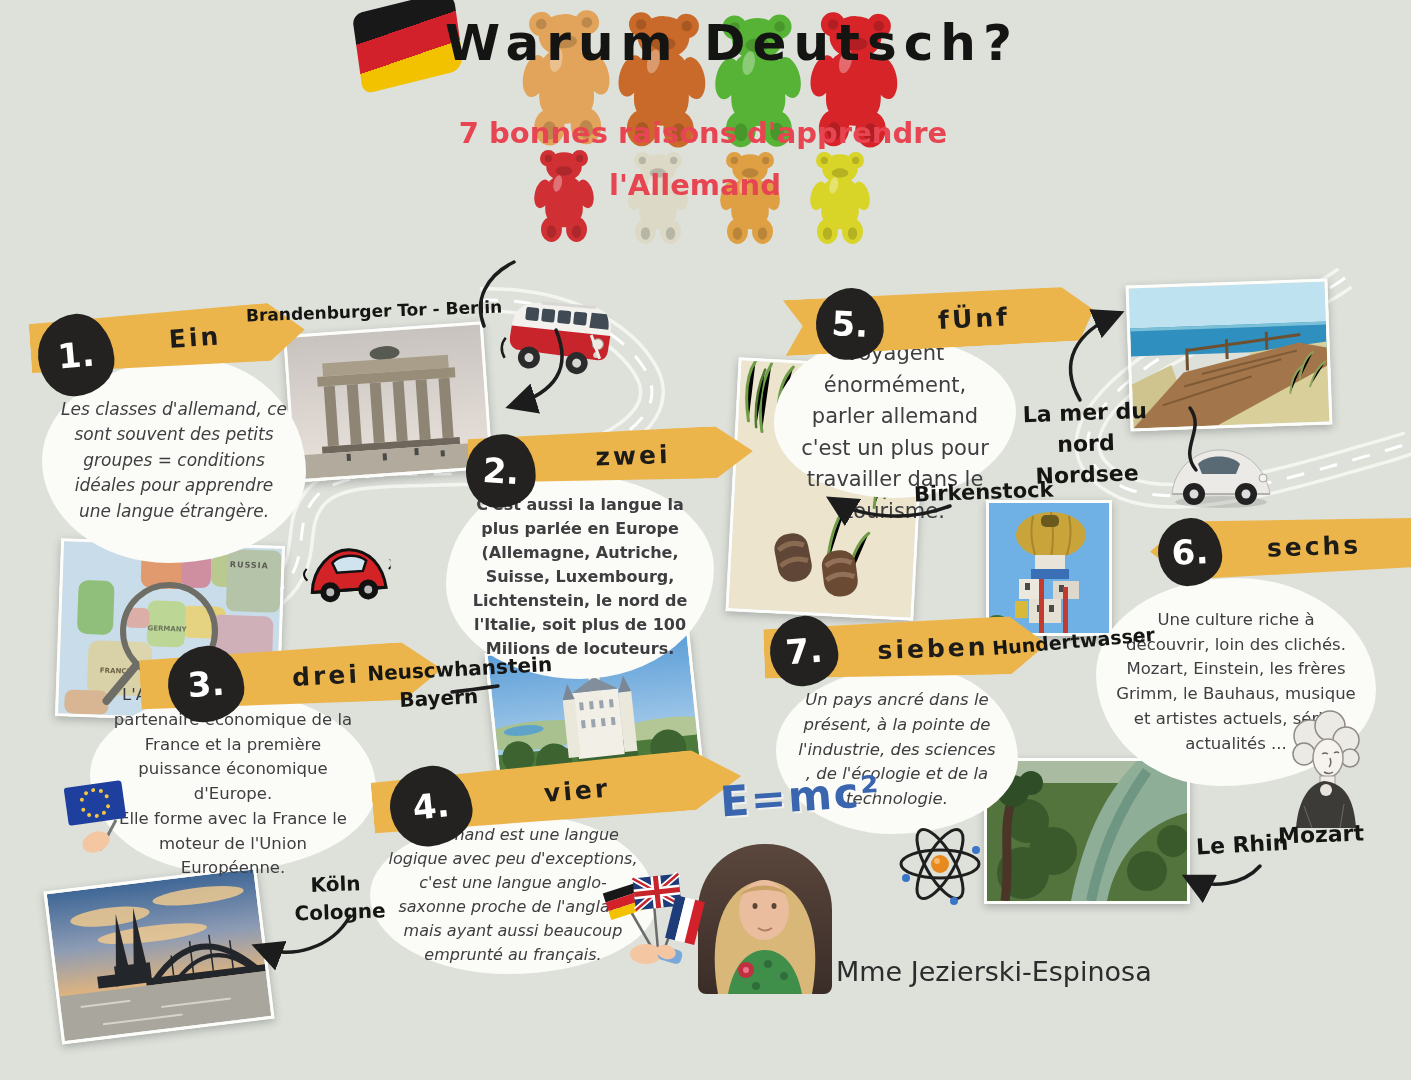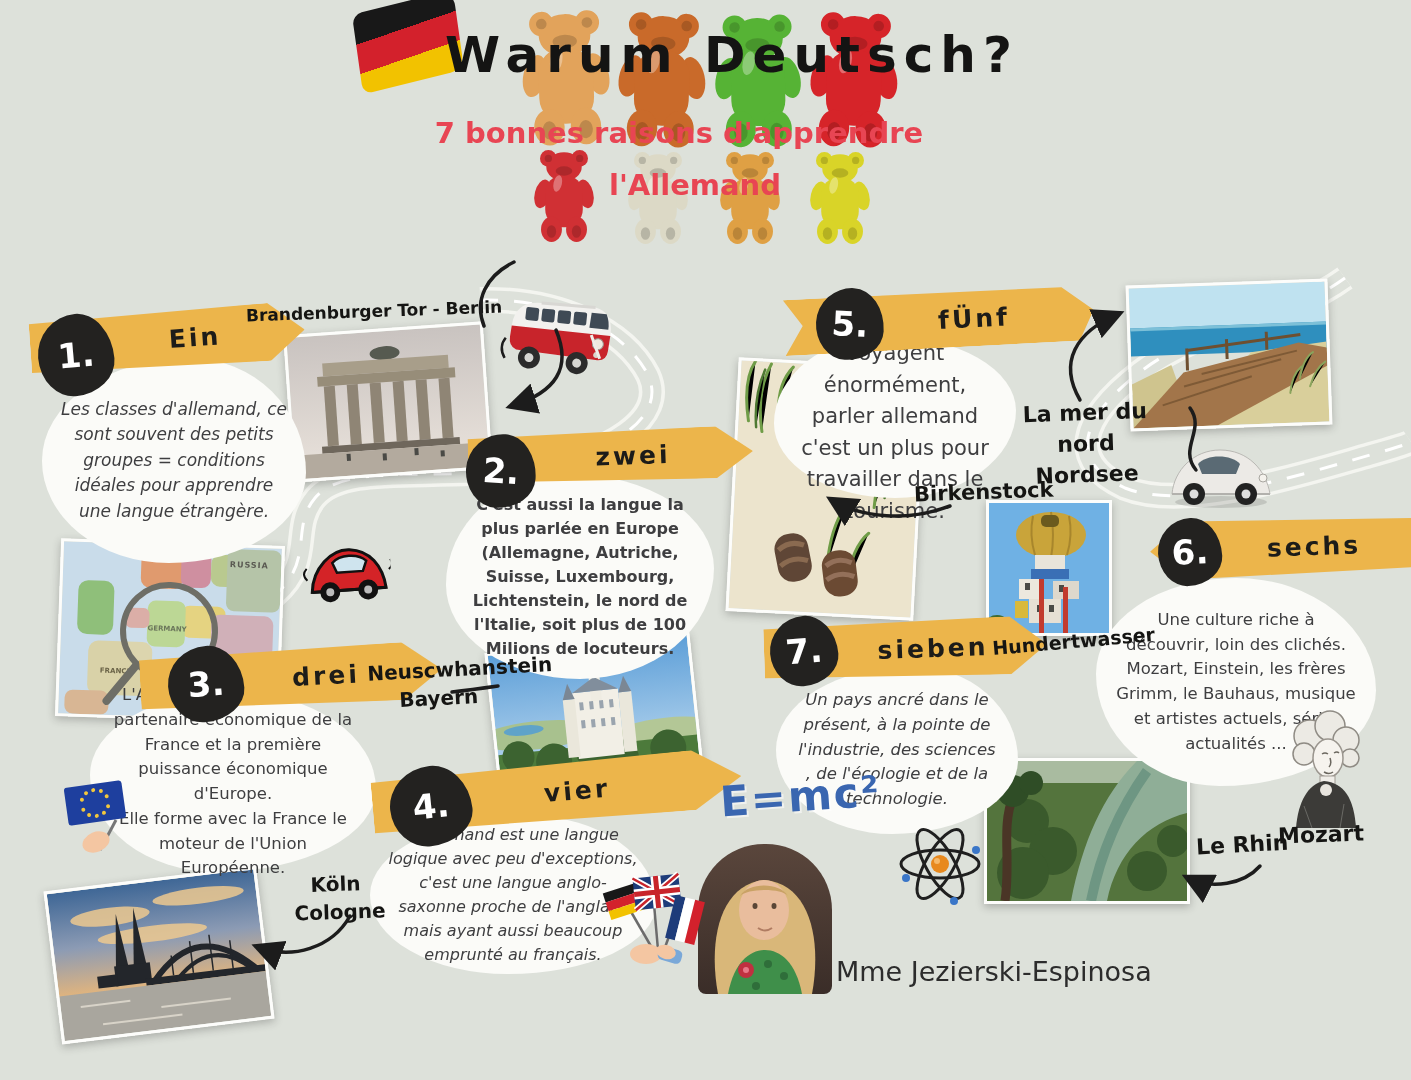--- a/index.html
+++ b/index.html
@@ -10,23 +10,23 @@
   .poster{position:relative;width:1411px;height:1080px;background:var(--background);
     overflow:hidden;font-family:"DejaVu Sans","Liberation Sans",sans-serif;}
   
   .roads{position:absolute;inset:0;z-index:0;pointer-events:none;}
   .arrows{position:absolute;inset:0;z-index:7;pointer-events:none;}
   
   .flag-de{position:absolute;left:356px;top:2px;width:104px;height:80px;z-index:2;
     transform:rotate(-14deg) skewX(-6deg);border-radius:10px 16px 14px 10px;
     background:linear-gradient(175deg,#181818 0 34%,#d3212c 34% 67%,#f2c200 67% 100%);}
   .title{position:absolute;left:432px;top:14px;width:600px;z-index:4;text-align:center;
-    font-size:50px;font-weight:800;letter-spacing:7px;color:#141413;margin-top:12px;}
+    font-size:50px;font-weight:800;letter-spacing:7px;color:#141413;}
   .subtitle{position:absolute;z-index:4;text-align:center;font-weight:bold;color:var(--accent-red);}
-  .sub1{left:404px;top:116px;width:550px;font-size:29px;}
+  .sub1{left:428px;top:116px;width:550px;font-size:29px;}
   .sub2{left:560px;top:168px;width:270px;font-size:29px;}
   .bear{position:absolute;z-index:1;}
   
   .num-blob{position:absolute;z-index:6;display:flex;align-items:center;justify-content:center;
     background:var(--blob-black);color:#fff;font-weight:800;font-size:34px;
     border-radius:53% 47% 55% 45%/50% 58% 42% 50%;}
   .banner{position:absolute;z-index:4;display:flex;align-items:center;justify-content:center;
     background:var(--banner-yellow);color:#1d1c19;font-weight:800;font-size:25px;letter-spacing:3px;}
   .banner.right{clip-path:polygon(0 8%,87% 0,100% 50%,87% 100%,0 92%);}
   .banner.left{clip-path:polygon(13% 0,100% 8%,100% 92%,13% 100%,0 50%);}

